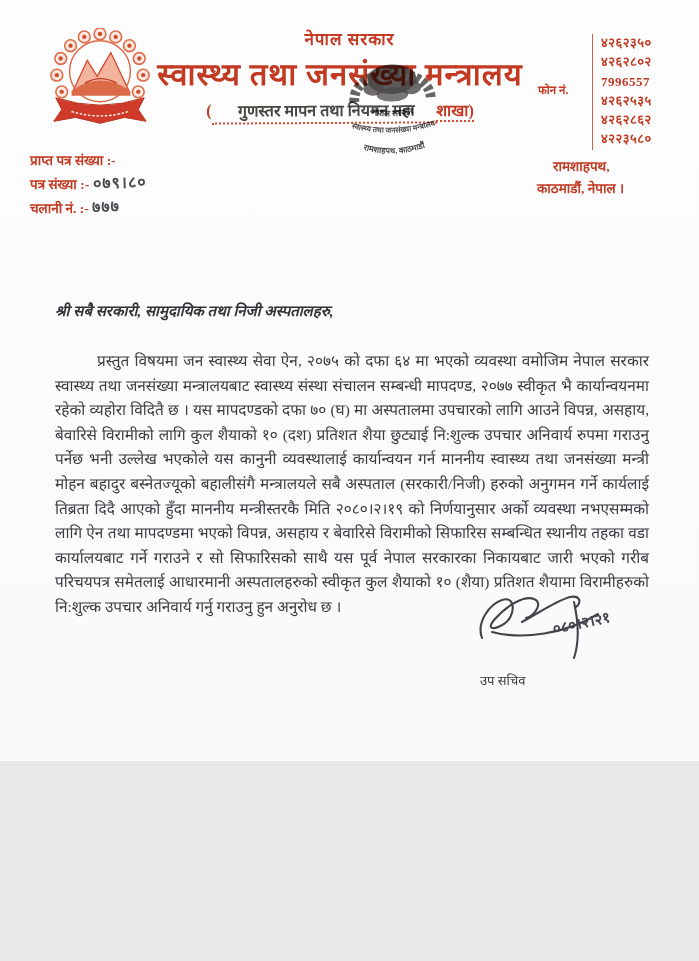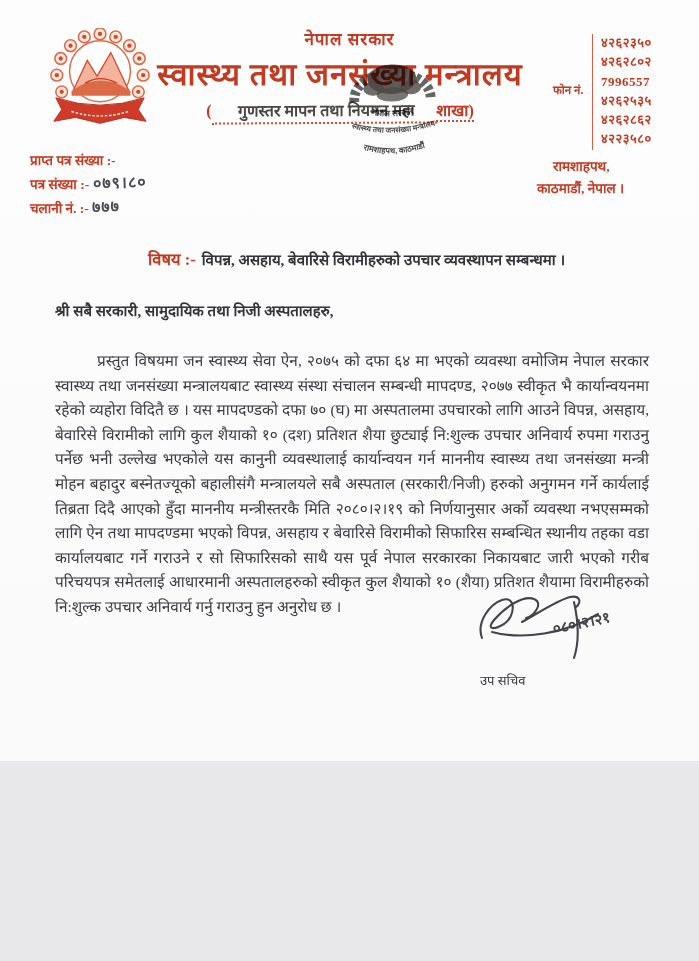--- a/index.html
+++ b/index.html
@@ -39,21 +39,21 @@
   }
   .branch-close{border-bottom:2px dotted var(--red-soft);padding-bottom:1px;}
 
   
   .emblem{top:28px;left:46px;width:108px;height:114px;}
 
   
   .stamp{top:42px;left:322px;width:142px;height:142px;opacity:.86;mix-blend-mode:multiply;transform:rotate(-2deg);}
 
   
-  .phone-label{top:82px;left:553px;font-size:11.5px;font-weight:bold;color:var(--red);}
+  .phone-label{top:82px;left:538px;font-size:11.5px;font-weight:bold;color:var(--red);}
   .phone-divider{top:34px;left:592px;width:0;height:116px;border-left:1.5px solid #d2604a;}
   .phone-list{top:33px;left:601px;width:95px;font-size:13px;font-weight:bold;color:var(--red);line-height:19.3px;letter-spacing:.5px;}
 
   
   .ref-block{top:149px;left:30px;font-size:13.5px;font-weight:bold;color:var(--red);line-height:23px;}
   .ref-row{white-space:nowrap;}
   .hand-val{
     font-family:"DejaVu Sans","Liberation Sans",sans-serif;
     color:var(--hand);font-size:16px;font-weight:bold;
     display:inline-block;transform:rotate(-2deg) translateY(-1px);
@@ -66,21 +66,21 @@
   .date-line{top:208px;left:483px;font-size:14px;font-weight:bold;color:var(--red);white-space:nowrap;}
   .date-dots{letter-spacing:1px;color:var(--red-soft);}
   .date-val{color:#b5321f;letter-spacing:.5px;}
 
   
   .subject-line{top:247px;left:148px;width:520px;font-size:15px;white-space:nowrap;}
   .subject-label{color:var(--red);font-weight:bold;font-size:16.5px;margin-right:6px;}
   .subject-text{font-weight:bold;color:#333338;}
 
   
-  .salutation{top:300px;left:55px;font-size:15px;font-weight:bold;color:#333338;}
+  .salutation{top:300px;left:55px;font-size:15px;font-weight:bold;color:#333338;font-style:italic;}
   .body-par{
     top:349px;left:55px;width:594px;
     font-size:15.4px;line-height:24.6px;
     text-align:justify;text-indent:42px;
     color:var(--ink);
   }
 
   
   .sig-svg{top:588px;left:470px;width:175px;height:72px;}
   .sig-name{top:650px;left:480px;width:150px;text-align:center;font-size:15px;font-weight:bold;color:#38383d;}
@@ -172,23 +172,20 @@
       <span class="hand-val">०७९।८०</span>
     </div>
     <div class="ref-row"><span>चलानी नं. :-</span>
       <span class="hand-val">७७७</span>
     </div>
   </div>
 
   <div class="abs addr1">रामशाहपथ,</div>
   <div class="abs addr2">काठमाडौं, नेपाल ।</div>
 
-  <div class="abs subject-line">
-    <span class="subject-label">विषय :-</span><span class="subject-text">विपन्न, असहाय, बेवारिसे विरामीहरुको उपचार व्यवस्थापन सम्बन्धमा ।</span>
-  </div>
 
   <div class="abs salutation">श्री सबै सरकारी, सामुदायिक तथा निजी अस्पतालहरु,</div>
 
   <div class="abs body-par">प्रस्तुत विषयमा जन स्वास्थ्य सेवा ऐन, २०७५ को दफा ६४ मा भएको व्यवस्था वमोजिम नेपाल सरकार स्वास्थ्य तथा जनसंख्या मन्त्रालयबाट स्वास्थ्य संस्था संचालन सम्बन्धी मापदण्ड, २०७७ स्वीकृत भै कार्यान्वयनमा रहेको व्यहोरा विदितै छ । यस मापदण्डको दफा ७० (घ) मा अस्पतालमा उपचारको लागि आउने विपन्न, असहाय, बेवारिसे विरामीको लागि कुल शैयाको १० (दश) प्रतिशत शैया छुट्याई नि:शुल्क उपचार अनिवार्य रुपमा गराउनु पर्नेछ भनी उल्लेख भएकोले यस कानुनी व्यवस्थालाई कार्यान्वयन गर्न माननीय स्वास्थ्य तथा जनसंख्या मन्त्री मोहन बहादुर बस्नेतज्यूको बहालीसंगै मन्त्रालयले सबै अस्पताल (सरकारी/निजी) हरुको अनुगमन गर्ने कार्यलाई तिब्रता दिदै आएको हुँदा माननीय मन्त्रीस्तरकै मिति २०८०।२।१९ को निर्णयानुसार अर्को व्यवस्था नभएसम्मको लागि ऐन तथा मापदण्डमा भएको विपन्न, असहाय र बेवारिसे विरामीको सिफारिस सम्बन्धित स्थानीय तहका वडा कार्यालयबाट गर्ने गराउने र सो सिफारिसको साथै यस पूर्व नेपाल सरकारका निकायबाट जारी भएको गरीब परिचयपत्र समेतलाई आधारमानी अस्पतालहरुको स्वीकृत कुल शैयाको १० (शैया) प्रतिशत शैयामा विरामीहरुको नि:शुल्क उपचार अनिवार्य गर्नु गराउनु हुन अनुरोध छ ।</div>
 
   <svg class="abs sig-svg" viewBox="0 0 175 72">
     <g fill="none" stroke="#45424a" stroke-width="2.1" stroke-linecap="round">
       <path d="M12,50 C6,34 20,16 32,12 C46,7 46,28 34,36 C24,42 16,42 24,32 C36,18 54,7 64,11 C74,15 64,28 56,30"></path>
       <path d="M52,34 C70,24 88,12 100,9 C110,7 112,14 106,19"></path>
       <path d="M22,44 C52,52 96,46 128,26"></path>

